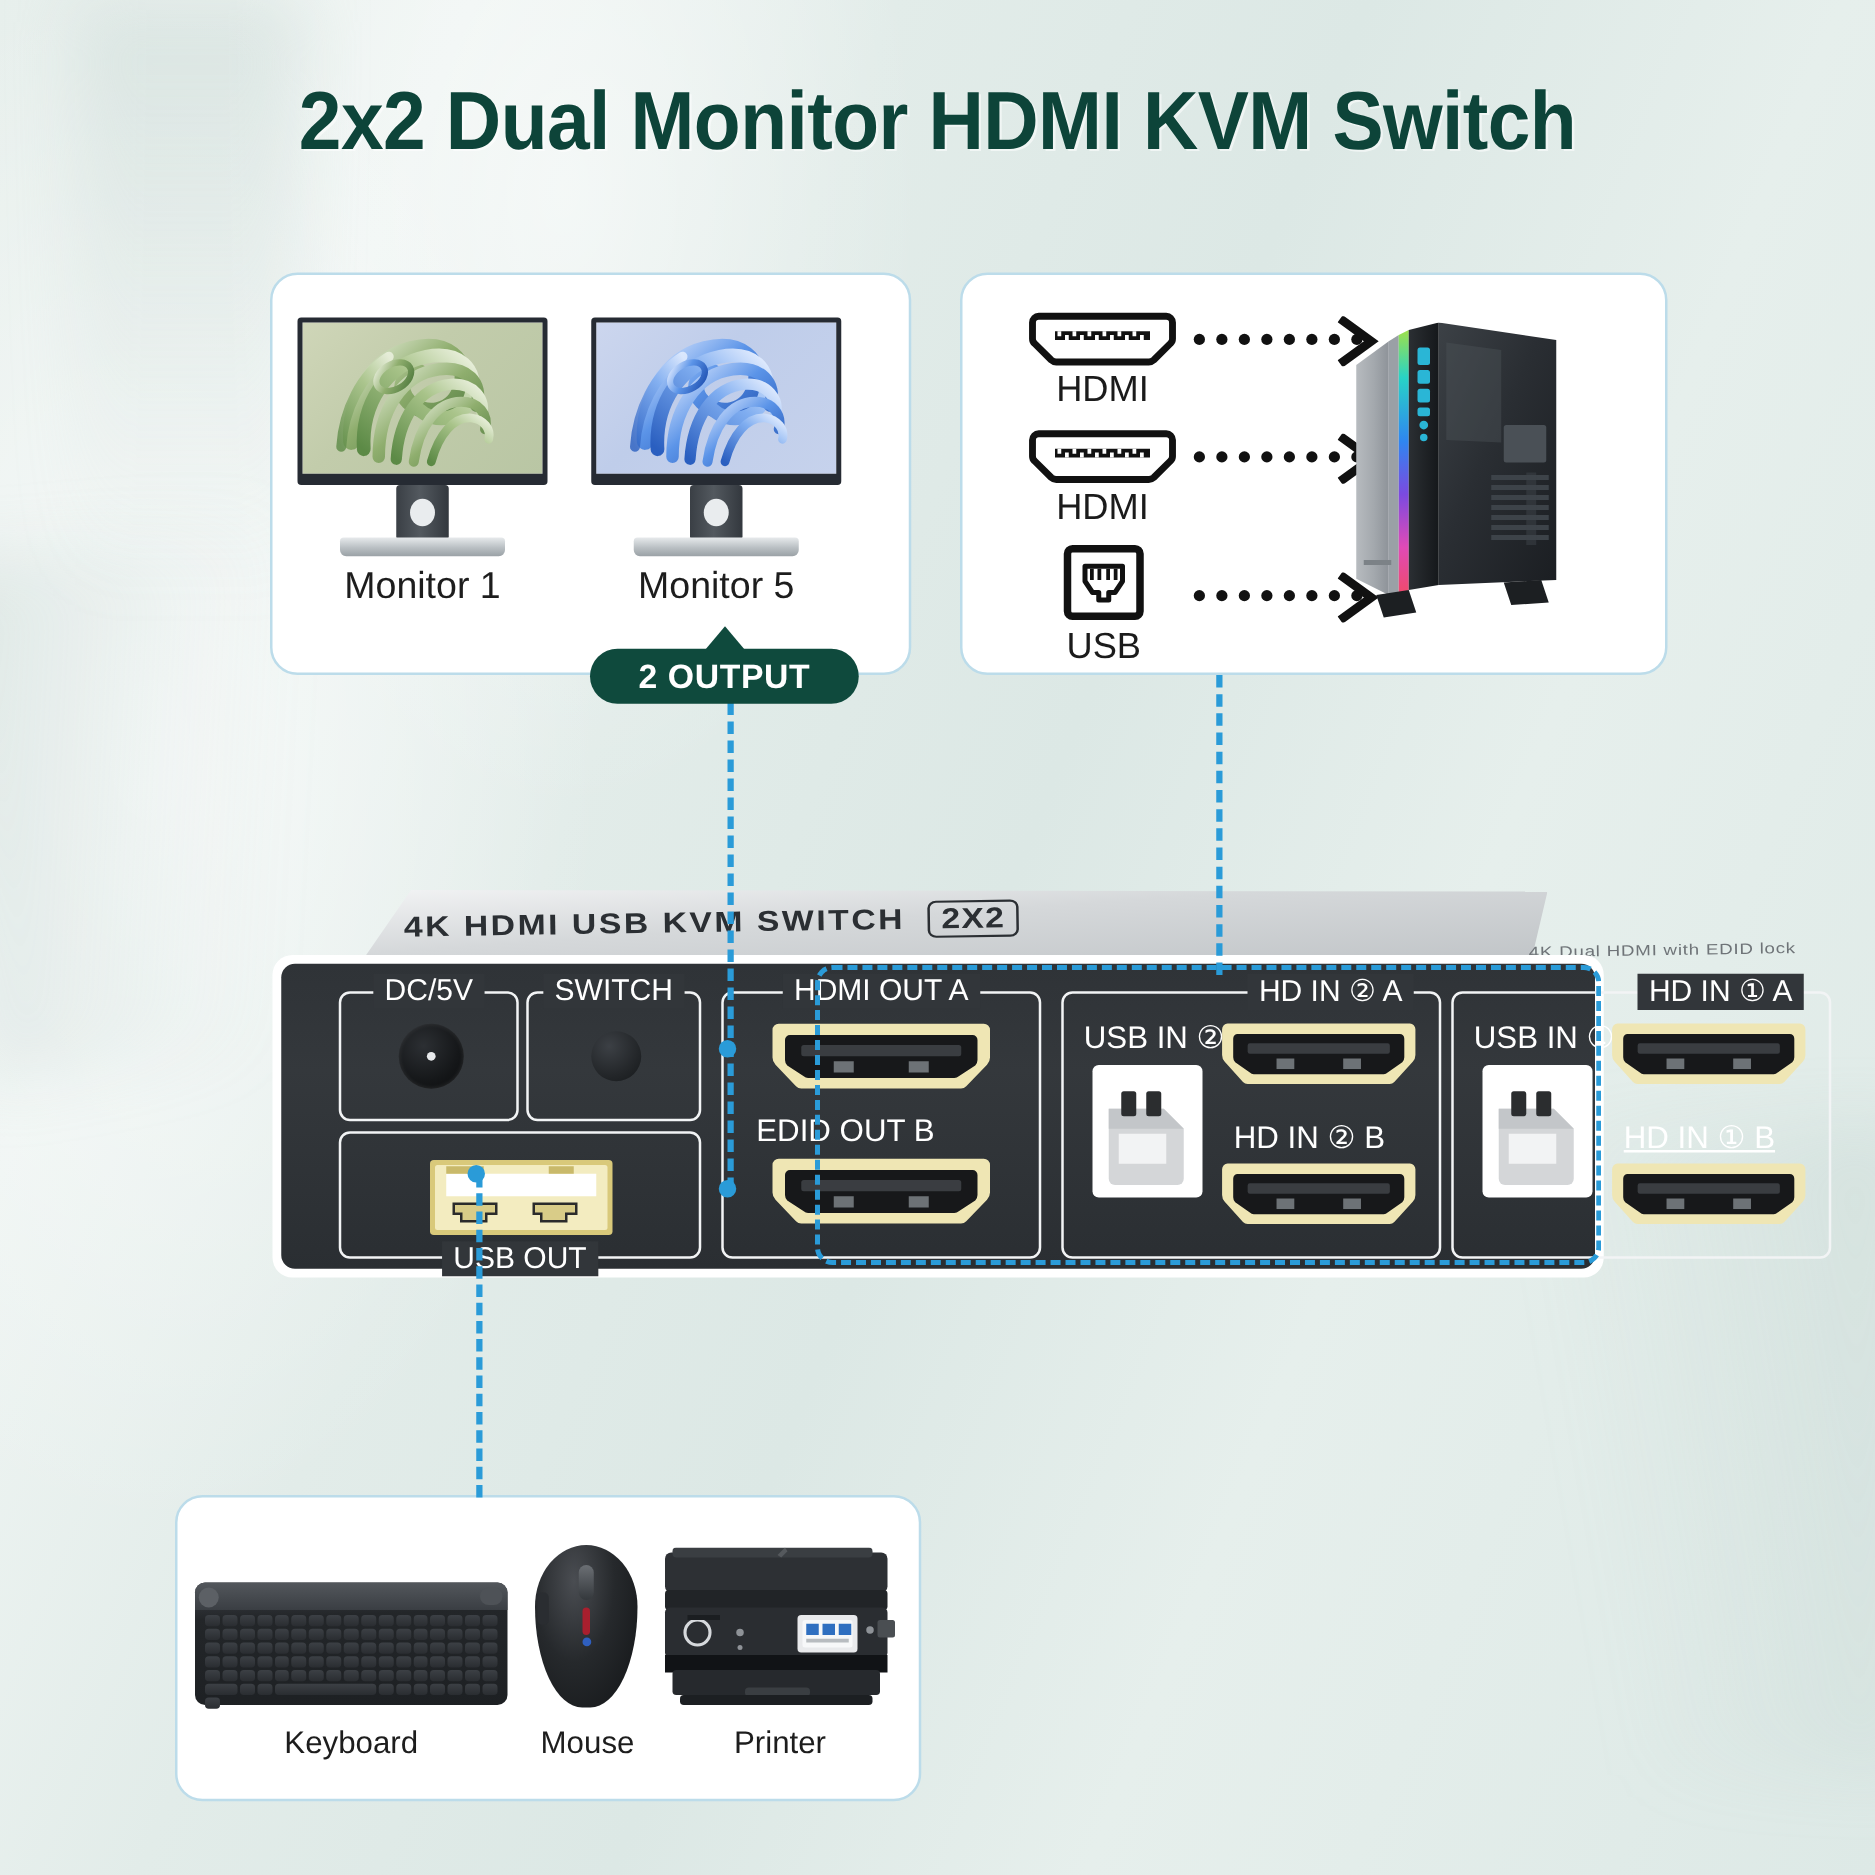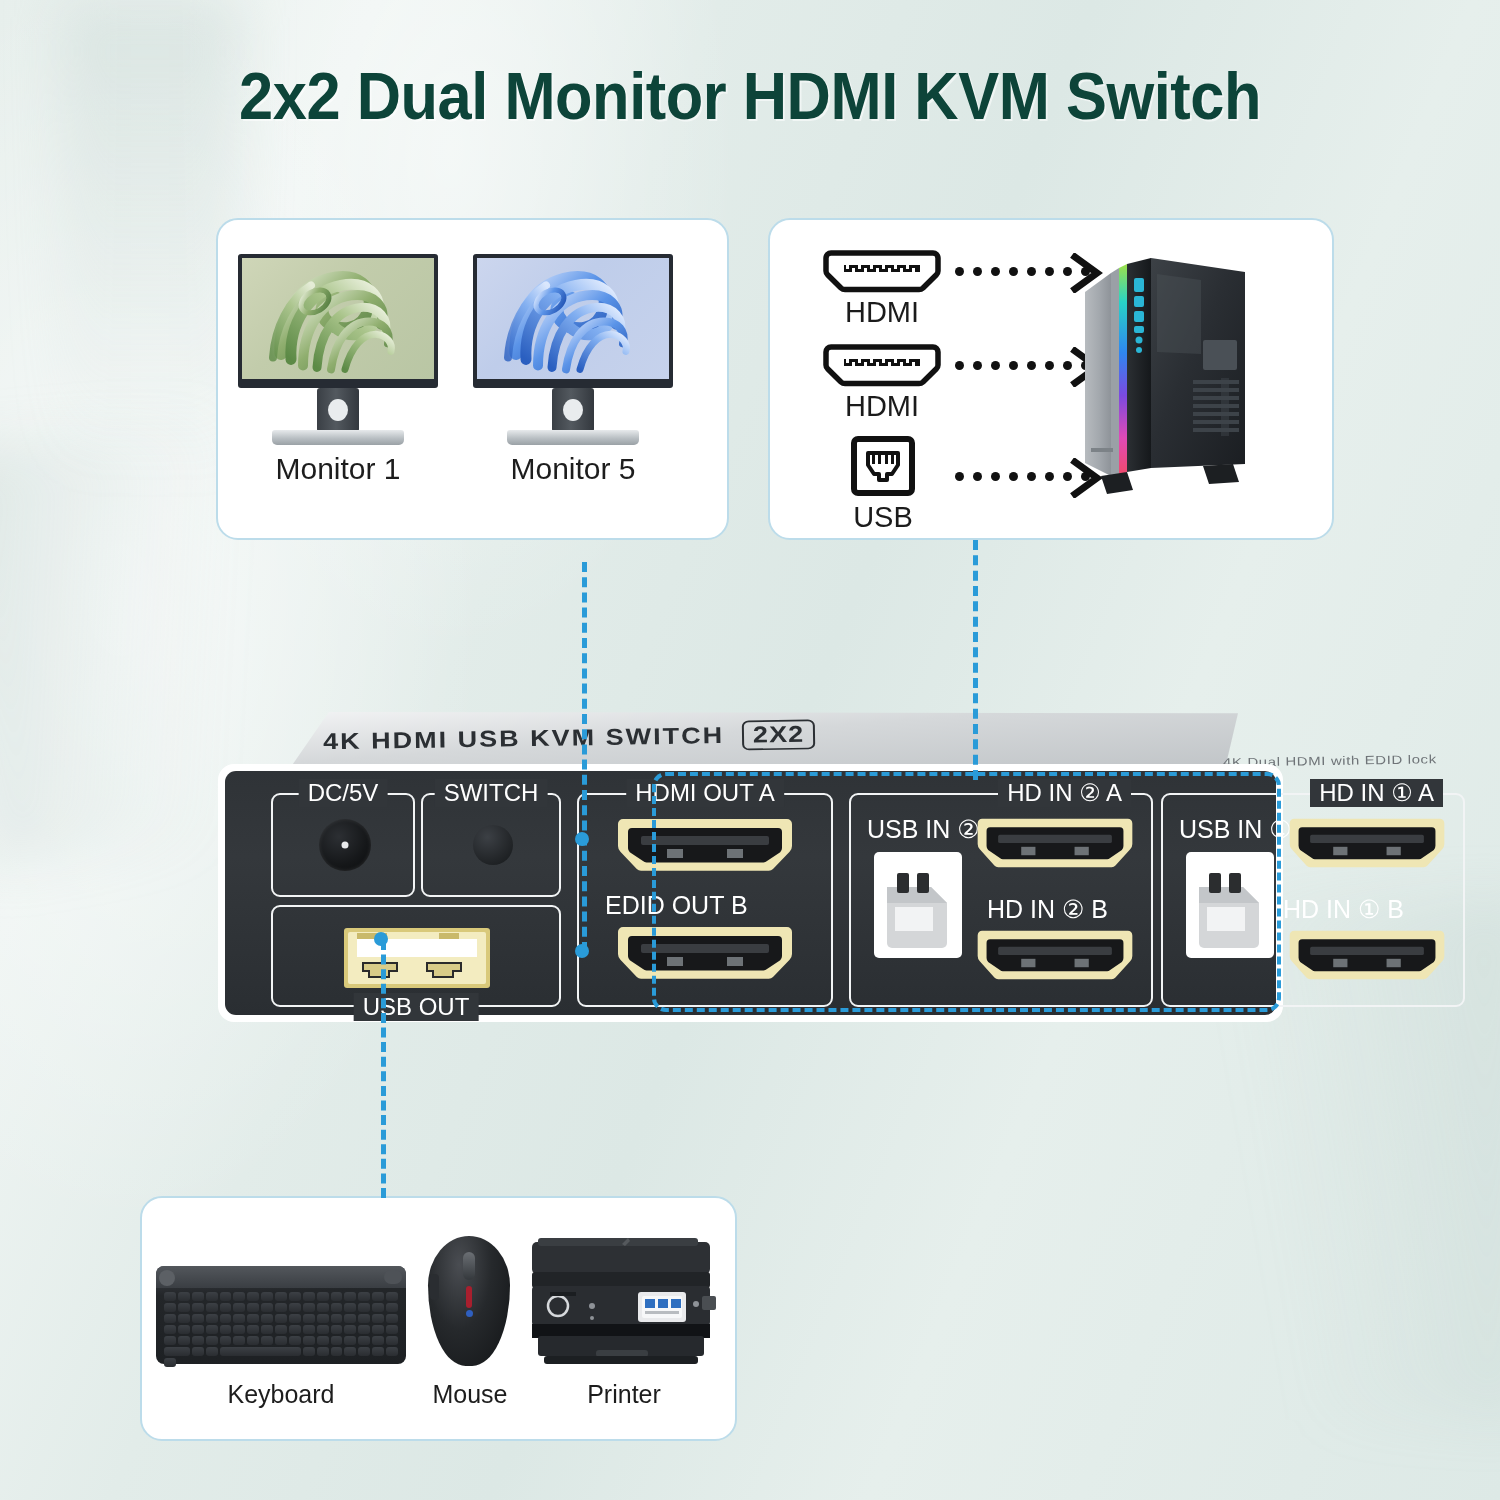--- a/index.html
+++ b/index.html
@@ -305,20 +305,21 @@
             <ellipse cx="52" cy="40" rx="15" ry="10" fill="none" stroke="url(#bA)" stroke-width="5" transform="rotate(-30 52 40)"></ellipse>
           </g>
         </svg>
       </div>
       <div class="mon-neck"></div>
       <div class="mon-base"></div>
       <div class="mon-label">Monitor 5</div>
     </div>
   </div>
 
+  <div id="badge-output">2 OUTPUT</div>
 
   <div class="panel" id="panel-pc">
 
     <div class="conn-row" style="left:52px; top:28px; width:120px; height:90px;">
       <svg width="120" height="48" viewBox="0 0 120 48">
         <path d="M9 5 H111 a5 5 0 0 1 5 5 v13 a5 5 0 0 1 -1.6 3.7 L101 40 a6 6 0 0 1 -4 1.6 H23 a6 6 0 0 1 -4 -1.6 L5.6 26.7 A5 5 0 0 1 4 23 V10 a5 5 0 0 1 5 -5 Z" fill="#ffffff" stroke="#111" stroke-width="5.5" stroke-linejoin="round"></path>
         <path d="M22 17 h76 v7 h-76 Z" fill="#111"></path>
         <g fill="#ffffff">
           <rect x="24" y="17" width="3" height="4"></rect>
             <rect x="30" y="20" width="3" height="4"></rect>
@@ -594,21 +595,21 @@
           </div>
           <div class="hdmi-port" style="left:124px; top:20px;">
             <svg width="160" height="58" viewBox="0 0 180 62" preserveAspectRatio="none">
               <path d="M8 4 H172 a5 5 0 0 1 5 5 v22 a8 8 0 0 1 -2.4 5.7 L158 54 a6 6 0 0 1 -4.2 1.8 H26 a6 6 0 0 1 -4.2 -1.8 L5.4 36.7 A8 8 0 0 1 3 31 V9 a5 5 0 0 1 5 -5 Z" fill="#efe6b4"></path>
               <path d="M17 13 H163 a4 4 0 0 1 4 4 v16 a6 6 0 0 1 -1.8 4.3 L152 46 a5 5 0 0 1 -3.5 1.4 H31.5 a5 5 0 0 1 -3.5 -1.4 L14.8 37.3 A6 6 0 0 1 13 33 V17 a4 4 0 0 1 4 -4 Z" fill="#17181a"></path>
               <rect x="26" y="21" width="128" height="9" rx="2" fill="#3a3d41"></rect>
               <rect x="52" y="34" width="16" height="9" fill="#6d7276"></rect>
               <rect x="112" y="34" width="16" height="9" fill="#6d7276"></rect>
             </svg>
           </div>
-          <div class="in-label" style="left:120px; top:100px;">HD IN ① B</div>
+          <div class="in-label" style="left:136px; top:100px;text-decoration:underline;">HD IN ① B</div>
           <div class="hdmi-port" style="left:124px; top:132px;">
             <svg width="160" height="58" viewBox="0 0 180 62" preserveAspectRatio="none">
               <path d="M8 4 H172 a5 5 0 0 1 5 5 v22 a8 8 0 0 1 -2.4 5.7 L158 54 a6 6 0 0 1 -4.2 1.8 H26 a6 6 0 0 1 -4.2 -1.8 L5.4 36.7 A8 8 0 0 1 3 31 V9 a5 5 0 0 1 5 -5 Z" fill="#efe6b4"></path>
               <path d="M17 13 H163 a4 4 0 0 1 4 4 v16 a6 6 0 0 1 -1.8 4.3 L152 46 a5 5 0 0 1 -3.5 1.4 H31.5 a5 5 0 0 1 -3.5 -1.4 L14.8 37.3 A6 6 0 0 1 13 33 V17 a4 4 0 0 1 4 -4 Z" fill="#17181a"></path>
               <rect x="26" y="21" width="128" height="9" rx="2" fill="#3a3d41"></rect>
               <rect x="52" y="34" width="16" height="9" fill="#6d7276"></rect>
               <rect x="112" y="34" width="16" height="9" fill="#6d7276"></rect>
             </svg>
           </div>
         </div>

